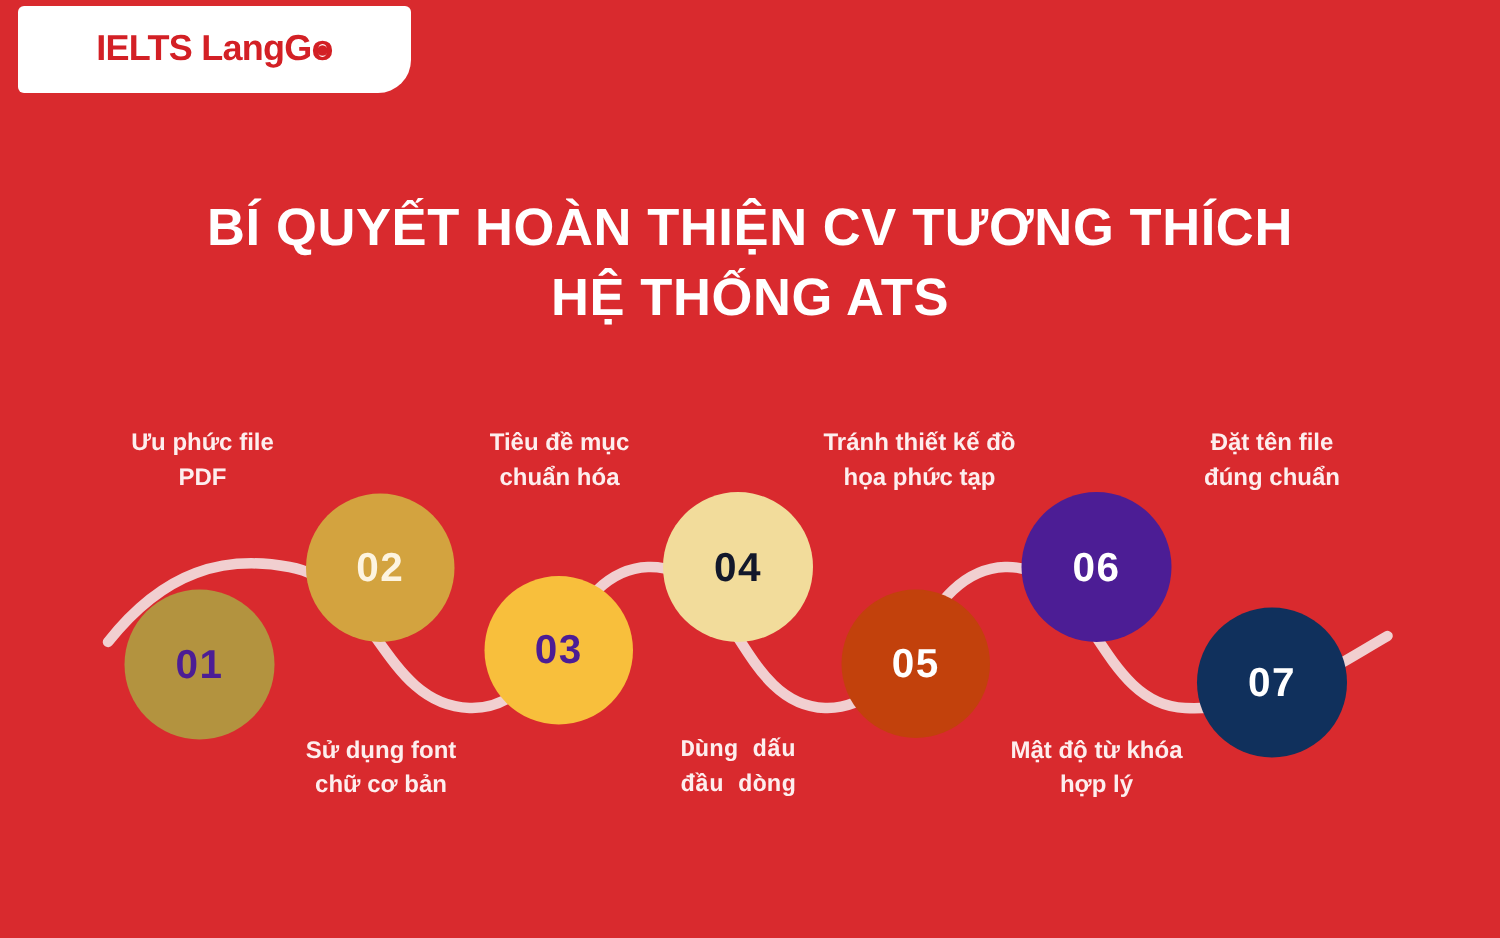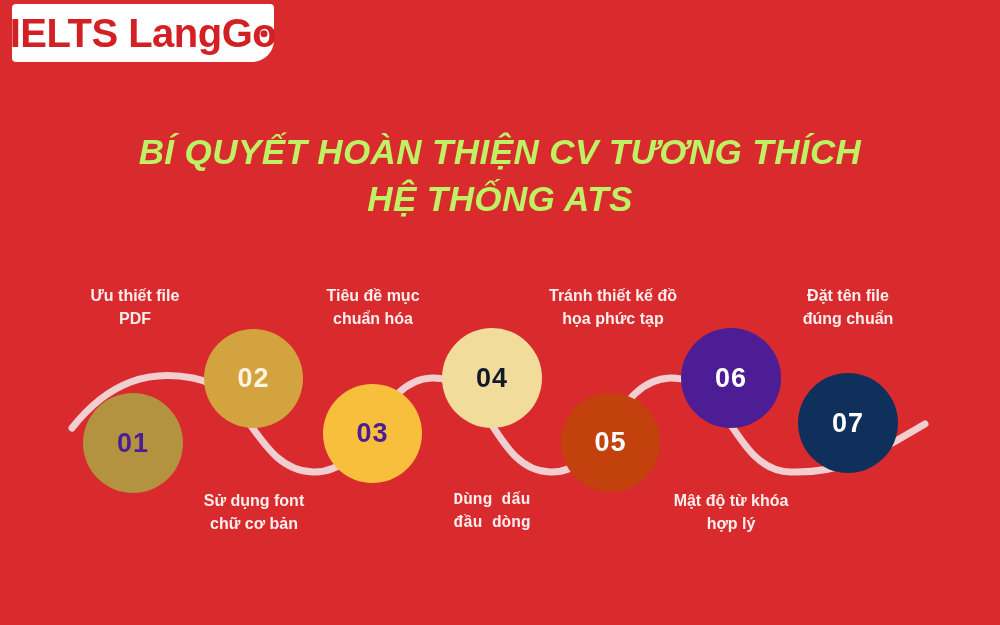--- a/index.html
+++ b/index.html
@@ -22,21 +22,21 @@
     top: 4px;
     width: 262px;
     height: 58px;
     background: #ffffff;
     border-radius: 4px 4px 22px 4px;
     display: flex;
     align-items: center;
     justify-content: center;
   }
   .logo-text {
-    font-size: 40px;
+    font-size: 24px;
     font-weight: bold;
     color: #d32025;
     letter-spacing: -0.5px;
     white-space: nowrap;
     line-height: 1;
     display: flex;
     align-items: center;
     text-align: center;
   }
   .logo-text .lg-dot {
@@ -57,26 +57,25 @@
 
   
   .title-block {
     position: absolute;
     left: 0;
     top: 128px;
     width: 1000px;
     text-align: center;
   }
   .title-line {
-    color: #bef264;
+    color: #ffffff;
     font-size: 35px;
     font-weight: bold;
     line-height: 1.35;
     letter-spacing: 0.4px;
-    font-style: italic;
   }
 
   
   .wave-svg {
     position: absolute;
     left: 0;
     top: 0;
     width: 1000px;
     height: 625px;
     pointer-events: none;
@@ -121,21 +120,21 @@
 <div class="title-block">
   <div class="title-line">BÍ QUYẾT HOÀN THIỆN CV TƯƠNG THÍCH</div>
   <div class="title-line">HỆ THỐNG ATS</div>
 </div>
 
 <svg class="wave-svg" viewBox="0 0 1000 625">
   <path id="wave-path" d="M 72,428 C 110,380 150,370 193,378 C 250,388 255,470 313,472 C 372,474 375,380 432,378 C 490,376 492,470 550,472 C 608,474 612,380 670,378 C 728,376 732,470 790,472 C 848,474 880,450 925,424" fill="none" stroke="#f1cfd0" stroke-width="7" stroke-linecap="round"></path>
 </svg>
 
 <div class="node">
-  <div class="caption" style="left:25px; top:284px;">Ưu thiết file
+  <div class="caption" style="left:25px; top:284px;">Ưu phức file
 PDF</div>
   <div class="circle" style="left:83px; top:393px; width:100px; height:100px; background:#b3933f; color:#4c1d95;">
     <span>01</span>
   </div>
 </div>
 
 <div class="node">
   <div class="circle" style="left:204px; top:329px; width:99px; height:99px; background:#d3a33f; color:#fdf4e0;">
     <span>02</span>
   </div>
@@ -171,16 +170,16 @@
   <div class="circle" style="left:681px; top:328px; width:100px; height:100px; background:#4c1d95; color:#ffffff;">
     <span>06</span>
   </div>
   <div class="caption" style="left:621px; top:489px;">Mật độ từ khóa
 hợp lý</div>
 </div>
 
 <div class="node">
   <div class="caption" style="left:738px; top:284px;">Đặt tên file
 đúng chuẩn</div>
-  <div class="circle" style="left:798px; top:373px; width:100px; height:100px; background:#10305c; color:#ffffff;">
+  <div class="circle" style="left:798px; top:405px; width:100px; height:100px; background:#10305c; color:#ffffff;">
     <span>07</span>
   </div>
 </div>
 
 </body></html>

